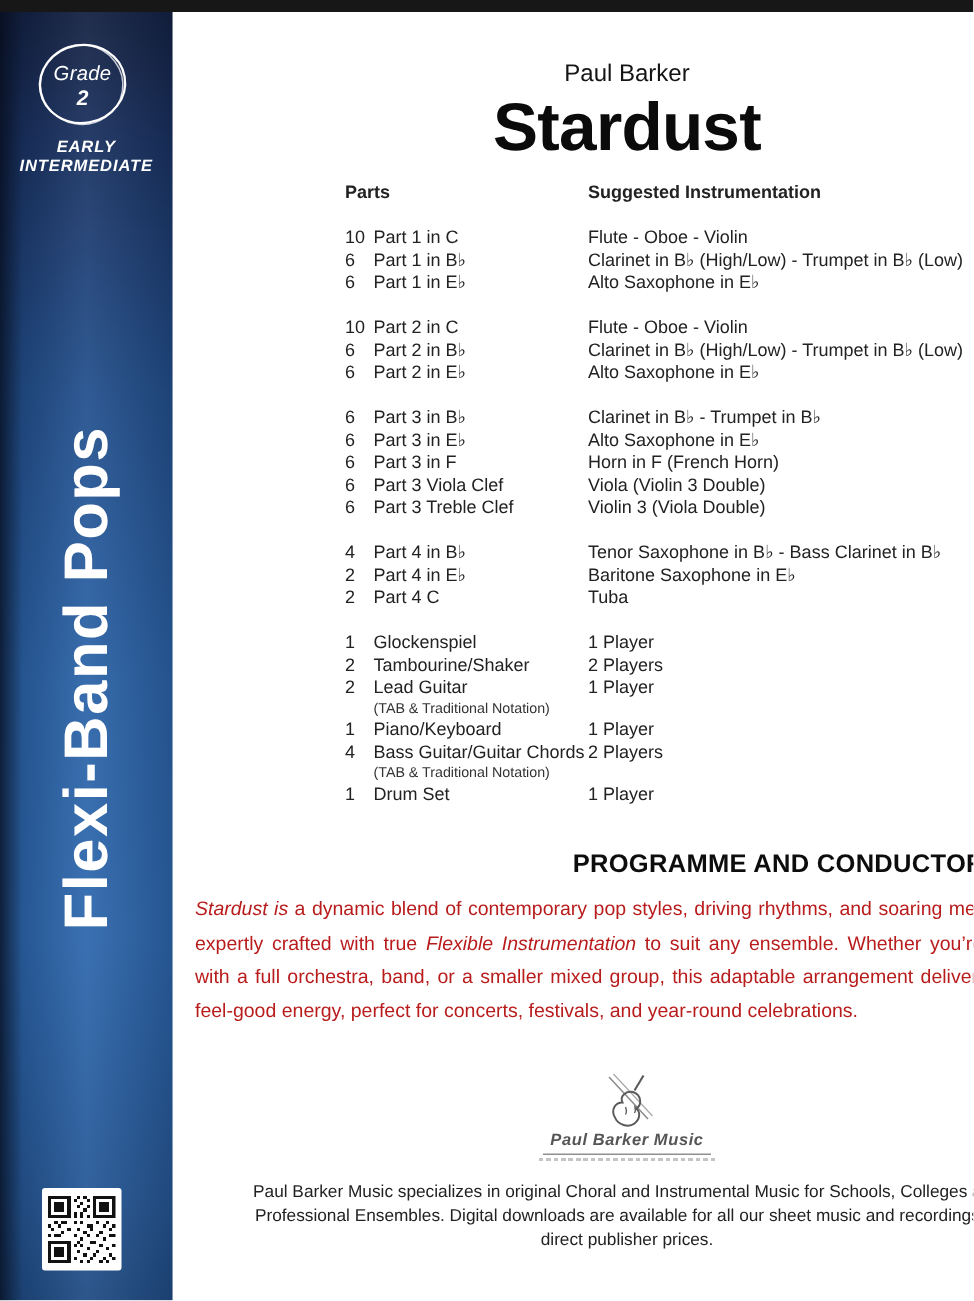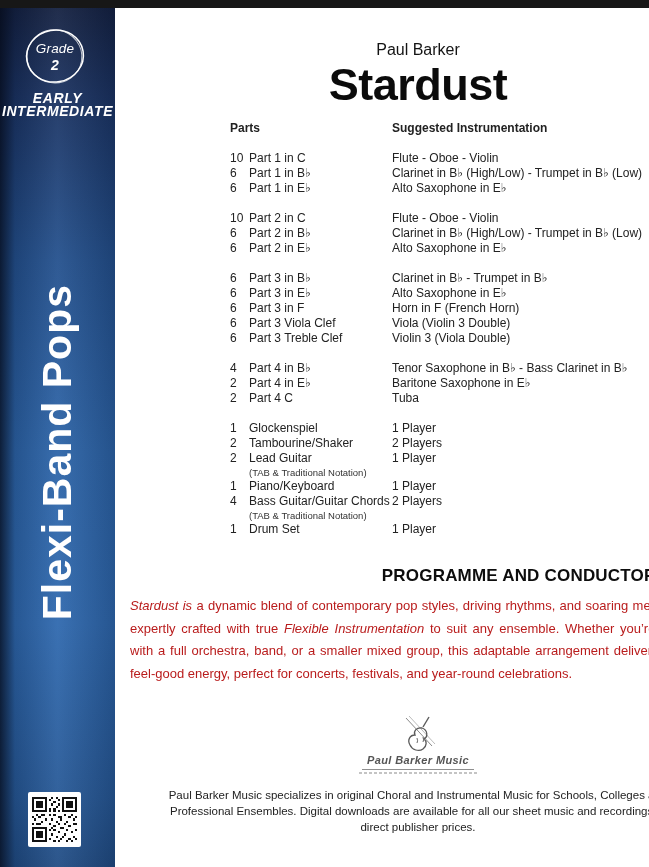--- a/index.html
+++ b/index.html
@@ -36,21 +36,21 @@
     position: absolute; top: 15px; left: 0; width: 64px;
     font-size: 13.5px; font-weight: normal; font-style: italic; letter-spacing: .2px;
   }
   .grade-number {
     position: absolute; top: 31px; left: 0; width: 64px;
     font-size: 14px; font-weight: bold; font-style: italic;
   }
   .level-text {
     position: absolute; top: 92px; left: 0; width: 115px;
     text-align: center; color: #ffffff;
-    font-size: 14px; font-weight: bold; font-style: italic;
+    font-size: 11px; font-weight: bold; font-style: italic;
     letter-spacing: .6px; line-height: 13px;
   }
   .series-wrap {
     position: absolute; top: 278px; left: 0;
     width: 115px; height: 348px;
     display: flex; align-items: center; justify-content: center;
   }
   .series-title {
     writing-mode: vertical-rl; transform: rotate(180deg);
     color: #ffffff; font-size: 41px; font-weight: bold;

